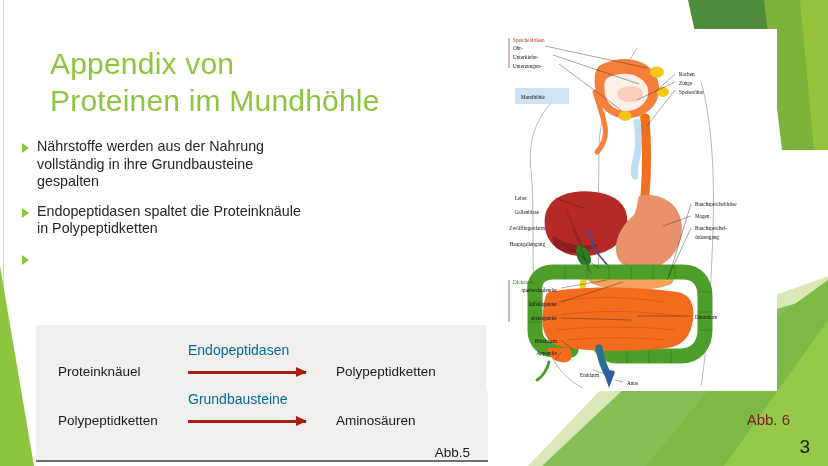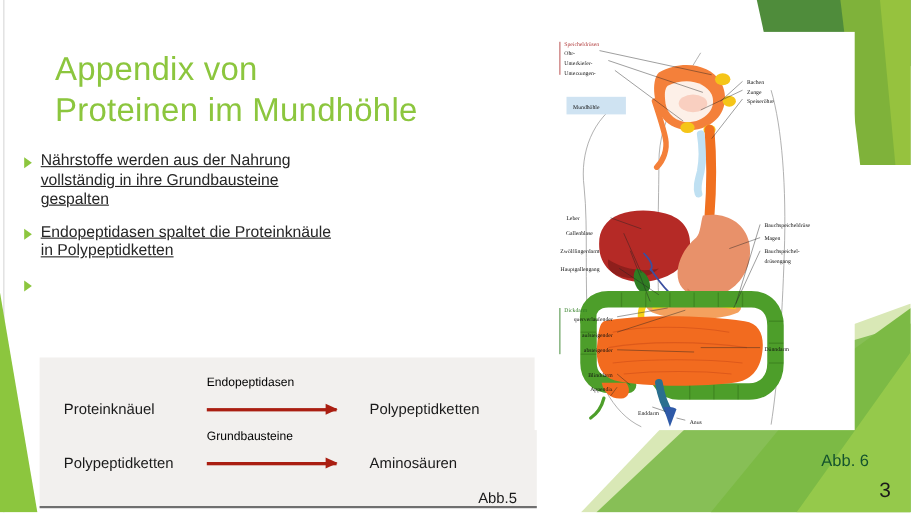--- a/index.html
+++ b/index.html
@@ -30,50 +30,50 @@
   
   .bullets{position:absolute;left:22px;top:138px;width:430px;}
   .bullet{display:flex;align-items:flex-start;margin-bottom:12px;}
   .bullet .tri{
     flex:0 0 auto;width:0;height:0;margin:5px 8px 0 0;
     border-left:7px solid #8cc63e;
     border-top:5px solid transparent;
     border-bottom:5px solid transparent;
   }
   .bullet .btxt{
-    color:#262626;font-size:14.3px;line-height:17.6px;white-space:pre-line;text-decoration:underline;
+    color:#262626;font-size:14.3px;line-height:17.6px;white-space:pre-line;
   }
 
   
   .figbox{
     position:absolute;left:36px;top:325px;width:452px;height:135px;
     background:#f2f0ee;border-bottom:2px solid #6f6f6f;
   }
   .fig-label{position:absolute;font-size:13.5px;color:#1a1a1a;white-space:nowrap;}
-  .fig-enz{position:absolute;font-size:11px;color:#000000;white-space:nowrap;}
+  .fig-enz{position:absolute;font-size:14px;color:#0369a1;white-space:nowrap;}
   .fig-arrow{position:absolute;height:6px;}
   .fig-arrow .shaft{position:absolute;left:0;top:1.5px;height:3px;width:100%;background:#aa1e11;}
   .fig-arrow .head{
     position:absolute;right:-1px;top:-2px;width:0;height:0;
     border-left:11px solid #aa1e11;
     border-top:5px solid transparent;
     border-bottom:5px solid transparent;
   }
   .fig-abb{position:absolute;right:18px;bottom:0;font-size:13.5px;color:#1a1a1a;}
 
   
   .anatomy{
     position:absolute;left:487px;top:30px;width:289px;height:360px;
     background:#ffffff;
     box-shadow:0 0 0 1px #ffffff;
   }
   .anatomy svg{display:block;}
   .abb6{
     position:absolute;right:38px;bottom:38px;
-    font-size:15px;color:#14532d;text-align:center;
+    font-size:15px;color:#7f1d1d;text-align:center;
   }
   .pageno{
     position:absolute;right:18px;bottom:8px;
     font-size:19px;color:#1a1a1a;
   }
   .ana-lbl{font-family:"Liberation Serif", serif;font-size:5.2px;fill:#111;}
   .ana-lbl-grp{font-family:"Liberation Serif", serif;font-size:5.2px;fill:#b03a3a;}
   .ana-lbl-grn{font-family:"Liberation Serif", serif;font-size:5.2px;fill:#2f7d22;}
   .lead{stroke:#222;stroke-width:.4;fill:none;}
 </style>

